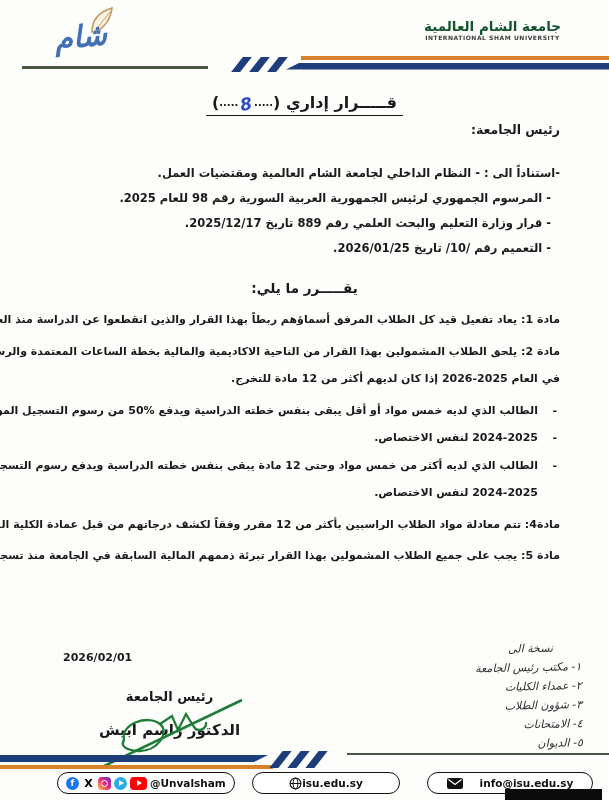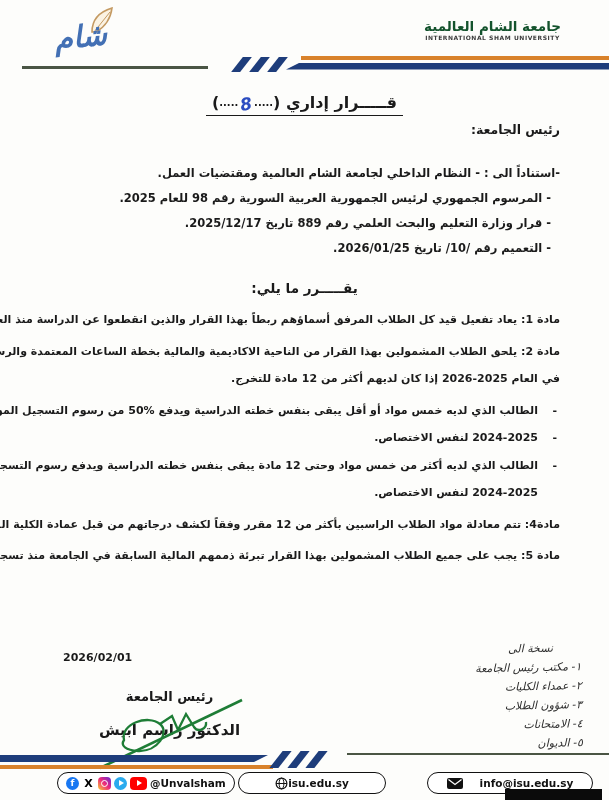--- a/index.html
+++ b/index.html
@@ -61,21 +61,21 @@
     clip-path:polygon(0 0,100% 0,calc(100% - 14px) 100%,0 100%);}
   .bar-orange-b{position:absolute;left:0;top:765px;width:273px;height:4px;background:#d9822b;}
   .slashes-bottom{left:276px;top:751px;}
   .slashes-bottom span{width:9px;height:17px;}
   .line-green-b{position:absolute;left:347px;top:752.5px;right:0;height:2.6px;background:#4a5544;}
   
   .pill{position:absolute;top:772px;height:20px;border:1.7px solid #111;border-radius:12px;
     background:#fff;display:flex;align-items:center;direction:ltr;gap:4px;
     font-size:10.5px;font-weight:bold;color:#111;padding:0 8px;}
   .pill-social{left:57px;width:160px;gap:3px;}
-  .pill-web{left:238px;width:130px;justify-content:center;gap:0;}
+  .pill-web{left:252px;width:130px;justify-content:center;gap:0;}
   .pill-mail{left:427px;width:148px;justify-content:center;gap:17px;}
   .s-ic{width:13px;height:13px;display:flex;align-items:center;justify-content:center;flex:0 0 auto;}
   .fb{background:#1877F2;border-radius:50%;color:#fff;font-size:9px;font-weight:bold;}
   .xx{color:#000;font-size:11px;font-weight:bold;}
   .ig{background:linear-gradient(45deg,#f9ce34,#ee2a7b,#6228d7);border-radius:4px;}
   .ig i{display:block;width:5px;height:5px;border:1.3px solid #fff;border-radius:50%;}
   .tg{background:#2AABEE;border-radius:50%;}
   .tg i{display:block;width:0;height:0;border-top:3.2px solid transparent;
     border-bottom:3.2px solid transparent;border-left:5.5px solid #fff;margin-left:2px;}
   .yt{background:#f00;border-radius:4px;width:17px;}

